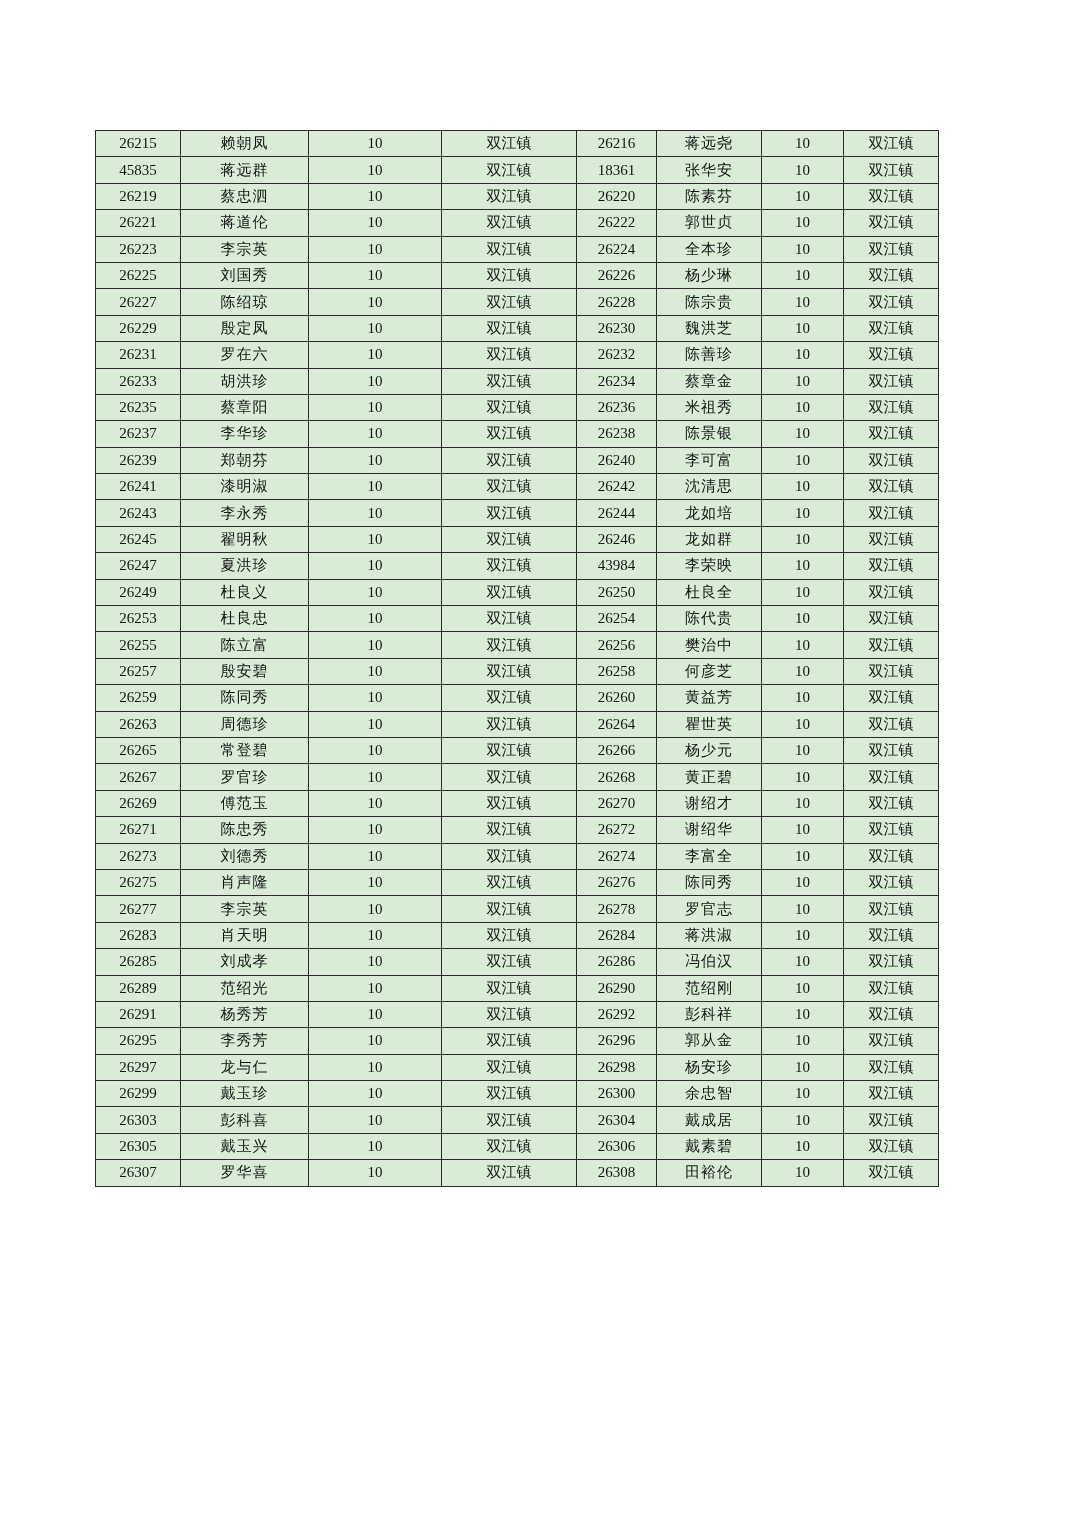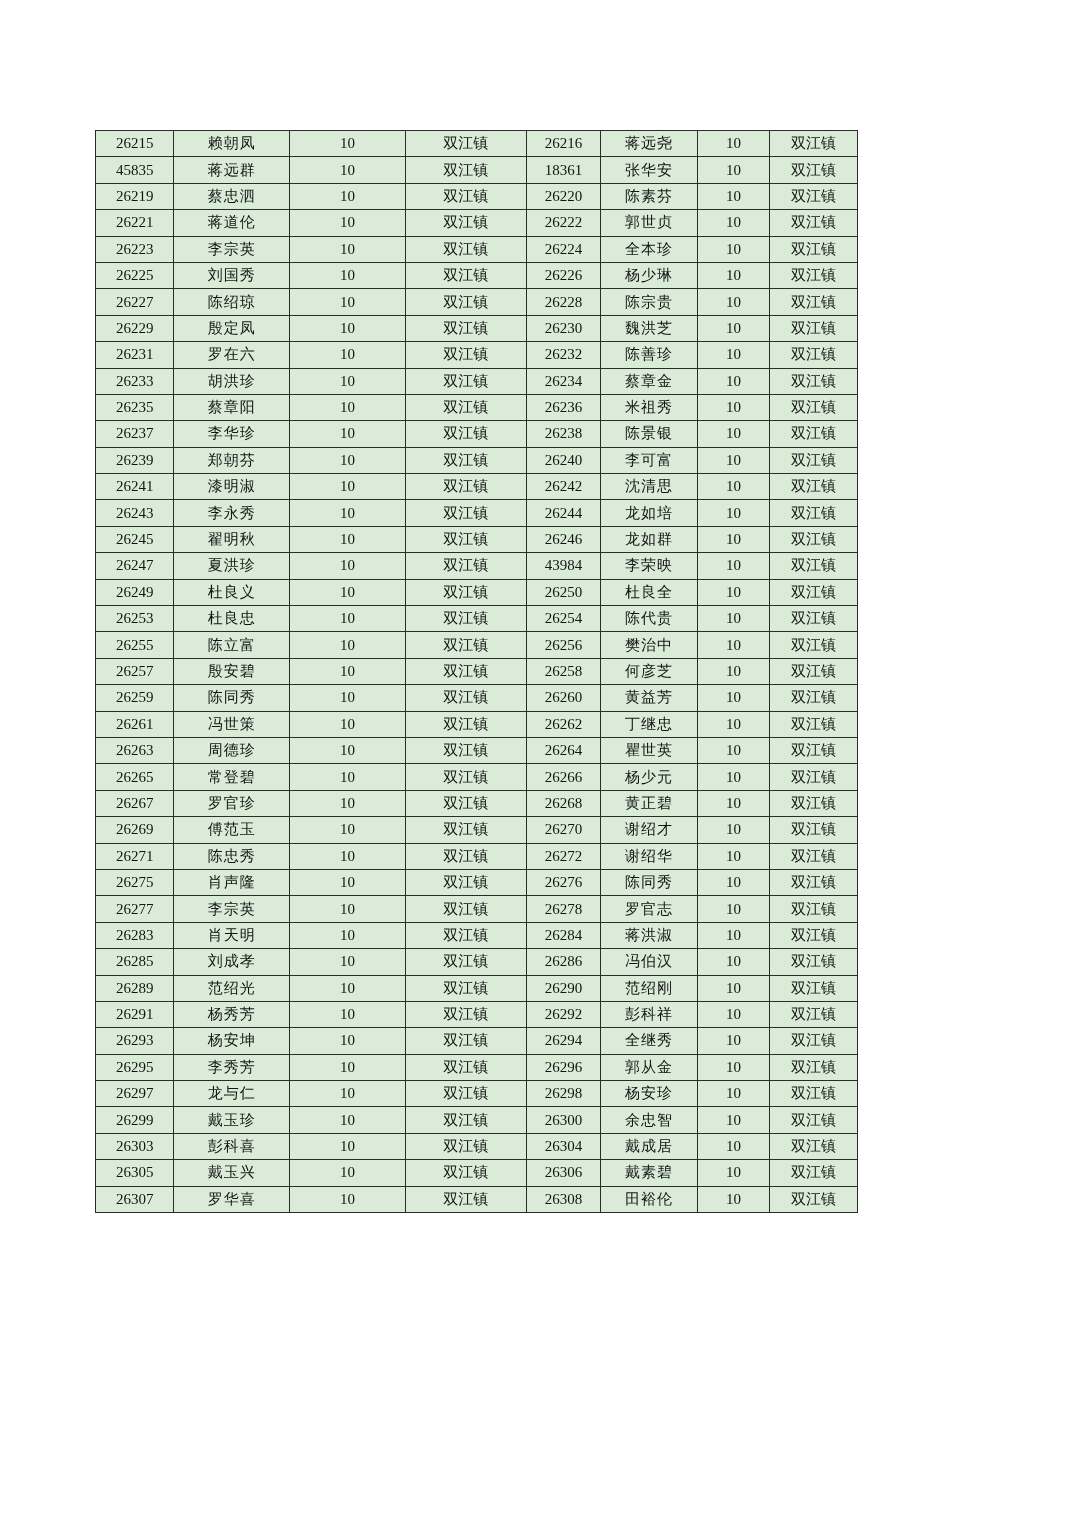--- a/index.html
+++ b/index.html
@@ -2,21 +2,21 @@
 <html><head>
 <meta charset="utf-8">
 <style>
   html, body {
     margin: 0;
     padding: 0;
     background: #ffffff;
   }
   .page {
     position: relative;
-    width: 858px;
+    width: 1075px;
     height: 1519px;
     background: #ffffff;
     font-family: "Liberation Serif", "DejaVu Serif", serif;
   }
   table.roster {
     position: absolute;
     left: 95px;
     top: 130px;
     border-collapse: collapse;
     table-layout: fixed;
@@ -268,30 +268,20 @@
           <td class="c-id">26259</td>
           <td class="c-name">陈同秀</td>
           <td class="c-score">10</td>
           <td class="c-town">双江镇</td>
           <td class="c-id">26260</td>
           <td class="c-name">黄益芳</td>
           <td class="c-score">10</td>
           <td class="c-town">双江镇</td>
         </tr>
         <tr>
-          <td class="c-id">26261</td>
-          <td class="c-name">冯世策</td>
-          <td class="c-score">10</td>
-          <td class="c-town">双江镇</td>
-          <td class="c-id">26262</td>
-          <td class="c-name">丁继忠</td>
-          <td class="c-score">10</td>
-          <td class="c-town">双江镇</td>
-        </tr>
-        <tr>
           <td class="c-id">26263</td>
           <td class="c-name">周德珍</td>
           <td class="c-score">10</td>
           <td class="c-town">双江镇</td>
           <td class="c-id">26264</td>
           <td class="c-name">瞿世英</td>
           <td class="c-score">10</td>
           <td class="c-town">双江镇</td>
         </tr>
         <tr>
@@ -328,20 +318,30 @@
           <td class="c-id">26271</td>
           <td class="c-name">陈忠秀</td>
           <td class="c-score">10</td>
           <td class="c-town">双江镇</td>
           <td class="c-id">26272</td>
           <td class="c-name">谢绍华</td>
           <td class="c-score">10</td>
           <td class="c-town">双江镇</td>
         </tr>
         <tr>
+          <td class="c-id">26273</td>
+          <td class="c-name">刘德秀</td>
+          <td class="c-score">10</td>
+          <td class="c-town">双江镇</td>
+          <td class="c-id">26274</td>
+          <td class="c-name">李富全</td>
+          <td class="c-score">10</td>
+          <td class="c-town">双江镇</td>
+        </tr>
+        <tr>
           <td class="c-id">26275</td>
           <td class="c-name">肖声隆</td>
           <td class="c-score">10</td>
           <td class="c-town">双江镇</td>
           <td class="c-id">26276</td>
           <td class="c-name">陈同秀</td>
           <td class="c-score">10</td>
           <td class="c-town">双江镇</td>
         </tr>
         <tr>
@@ -384,30 +384,20 @@
           <td class="c-score">10</td>
           <td class="c-town">双江镇</td>
         </tr>
         <tr>
           <td class="c-id">26291</td>
           <td class="c-name">杨秀芳</td>
           <td class="c-score">10</td>
           <td class="c-town">双江镇</td>
           <td class="c-id">26292</td>
           <td class="c-name">彭科祥</td>
-          <td class="c-score">10</td>
-          <td class="c-town">双江镇</td>
-        </tr>
-        <tr>
-          <td class="c-id">26293</td>
-          <td class="c-name">杨安坤</td>
-          <td class="c-score">10</td>
-          <td class="c-town">双江镇</td>
-          <td class="c-id">26294</td>
-          <td class="c-name">全继秀</td>
           <td class="c-score">10</td>
           <td class="c-town">双江镇</td>
         </tr>
         <tr>
           <td class="c-id">26295</td>
           <td class="c-name">李秀芳</td>
           <td class="c-score">10</td>
           <td class="c-town">双江镇</td>
           <td class="c-id">26296</td>
           <td class="c-name">郭从金</td>

